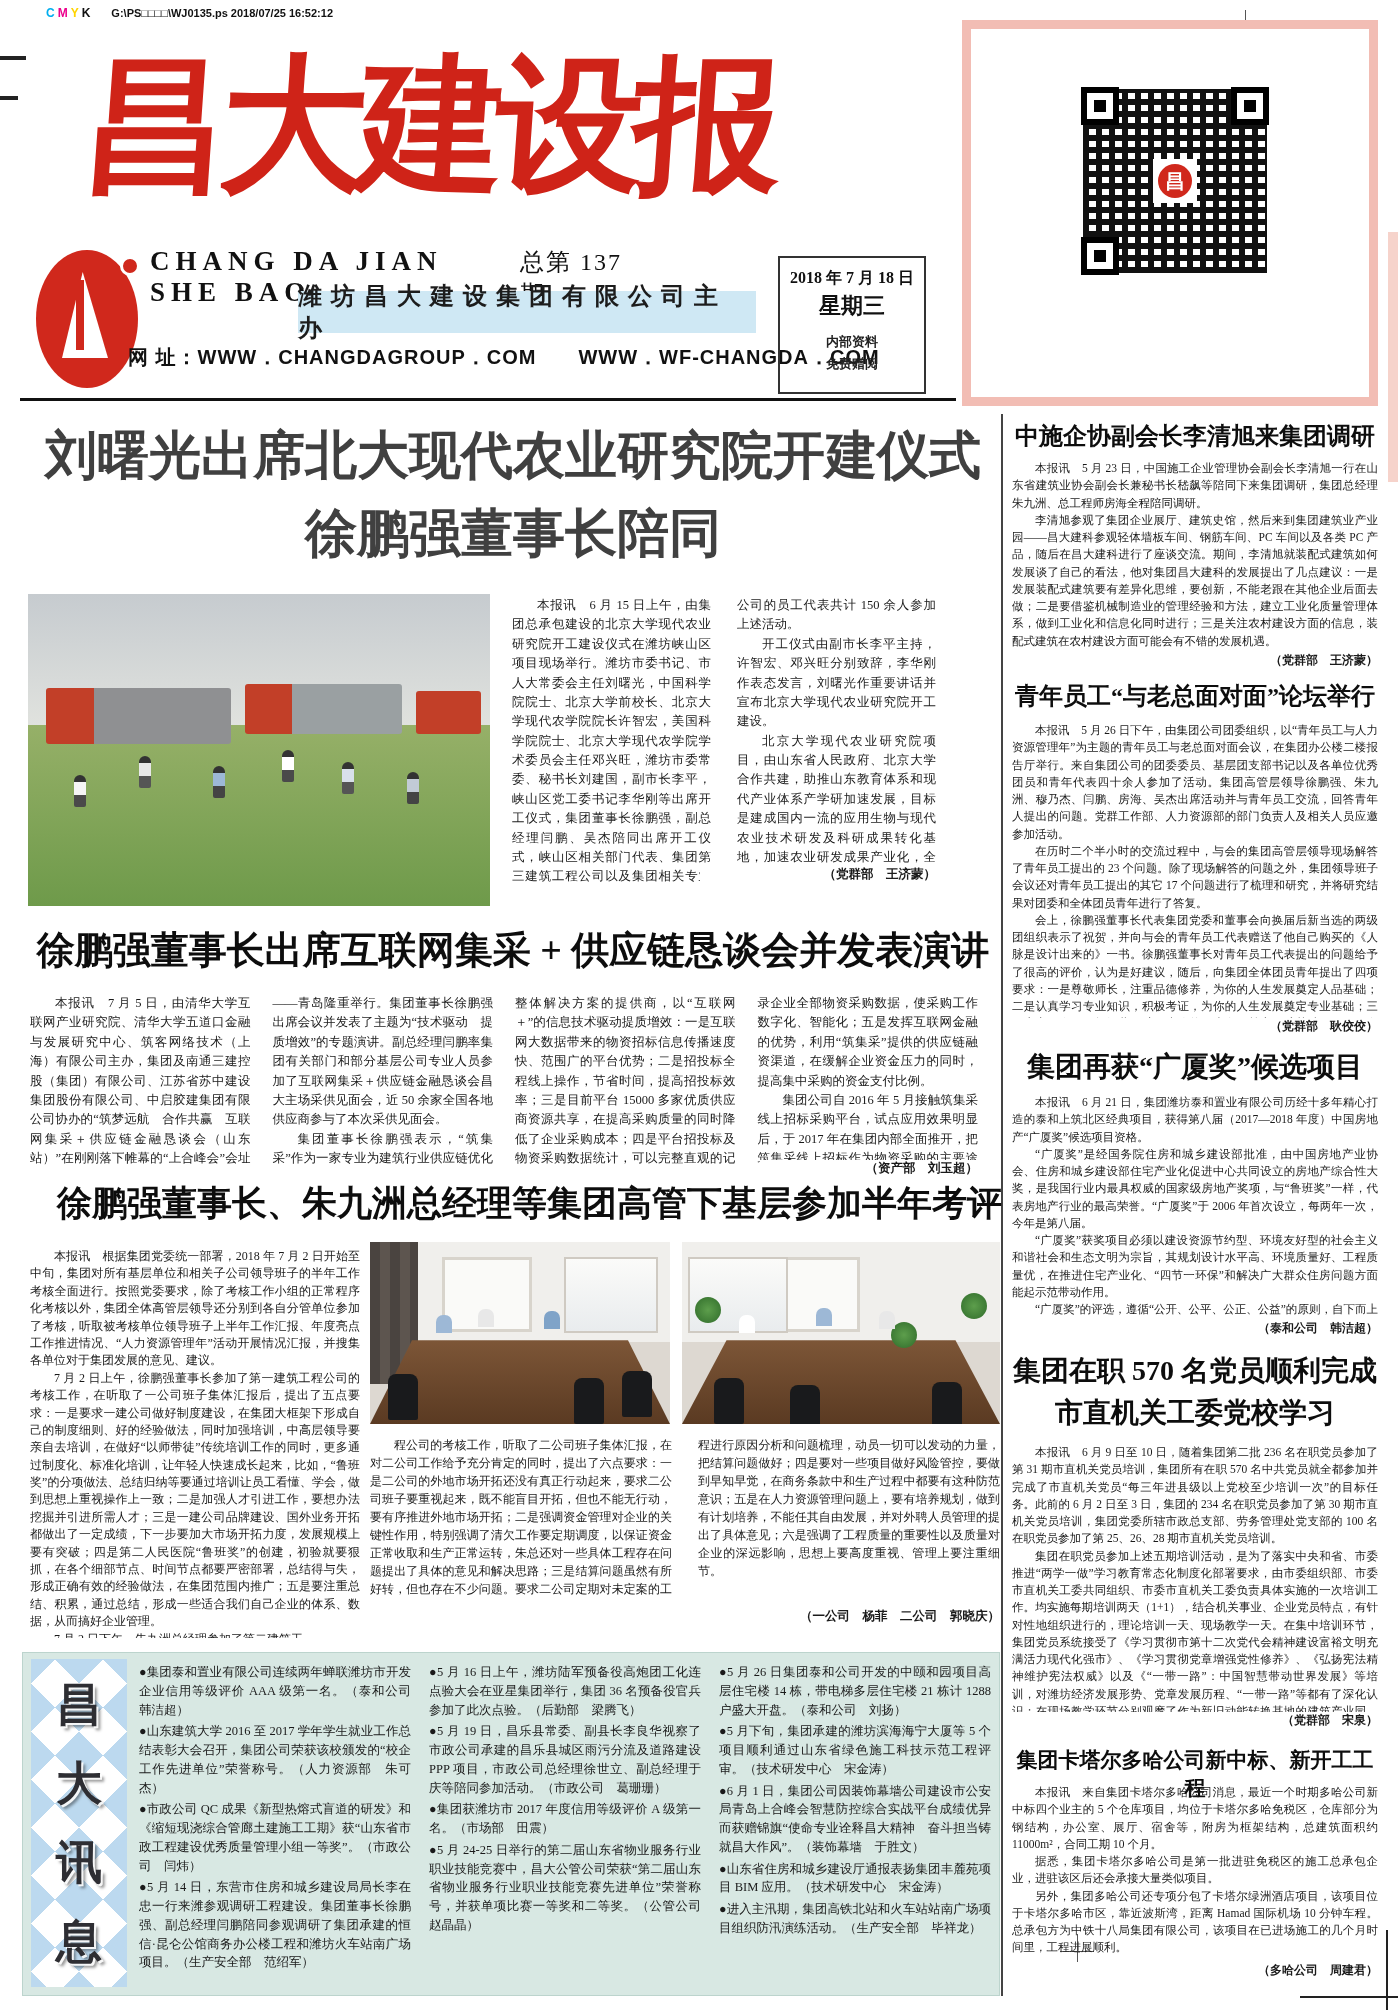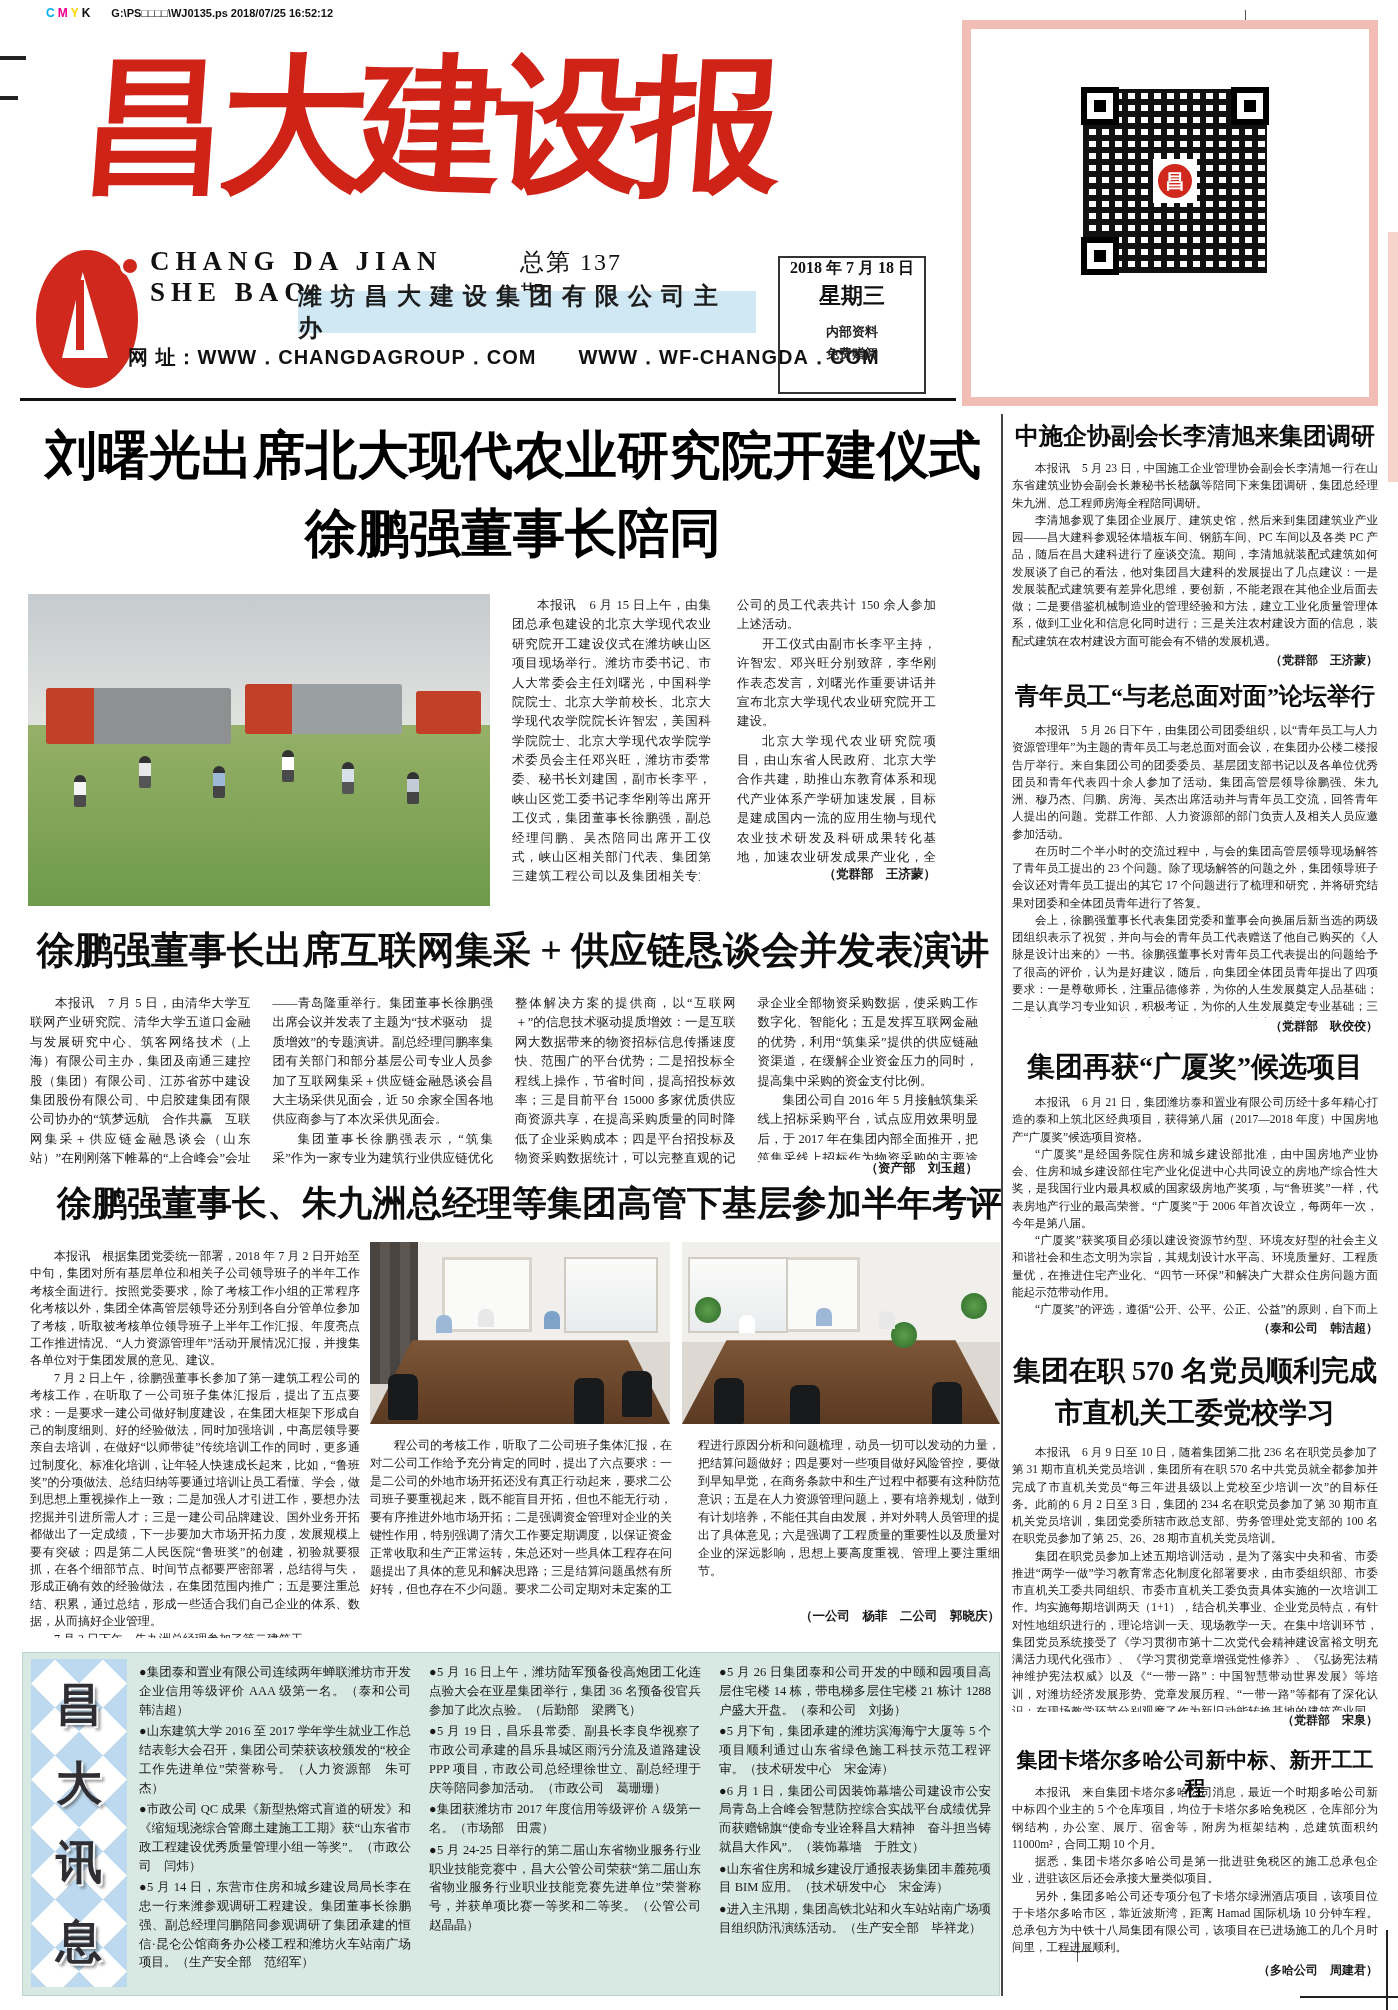--- a/index.html
+++ b/index.html
@@ -28,39 +28,39 @@
       clip-path:polygon(45% 0,100% 100%,0 100%);}
   .mast-logo .sail2{position:absolute;left:40px;top:30px;width:8px;height:70px;background:#d0281c;}
   .mast-logo .dot{position:absolute;right:-2px;top:6px;width:14px;height:14px;border-radius:50%;background:#d0281c;border:3px solid #fff;}
   .pinrow{left:150px;top:246px;width:478px;display:flex;justify-content:space-between;align-items:baseline;}
   .pinyin{font-size:27px;font-weight:bold;letter-spacing:6px;color:#111;}
   .issue{font-size:24px;color:#111;letter-spacing:2px;}
   .bluebar{left:298px;top:291px;width:458px;height:42px;background:#cfe8f4;display:flex;align-items:center;justify-content:center;
       font-size:24px;letter-spacing:9px;color:#1c1c1c;font-weight:bold;}
   .website{left:128px;top:344px;width:640px;font-family:"Liberation Sans",sans-serif;font-size:20px;font-weight:bold;color:#111;letter-spacing:1px;white-space:nowrap;}
   .datebox{left:778px;top:256px;width:148px;height:138px;border:2px solid #333;box-sizing:border-box;
-      display:flex;flex-direction:column;align-items:center;}
+      display:flex;flex-direction:column;align-items:center;padding-top:10px;}
   .datebox .d1{font-size:16px;font-weight:bold;color:#111;}
   .datebox .d2{font-size:22px;font-weight:bold;margin-top:2px;color:#111;}
   .datebox .d3{font-size:13px;font-weight:bold;margin-top:12px;color:#222;}
   .datebox .d4{font-size:13px;font-weight:bold;margin-top:4px;color:#222;text-align:center;}
   .qrpanel{left:962px;top:20px;width:416px;height:386px;border:9px solid #f2bdb4;box-sizing:border-box;background:#fff;}
   .qr{position:absolute;left:112px;top:60px;width:184px;height:184px;background:
       repeating-linear-gradient(0deg,#111 0 6px,transparent 6px 12px),
       repeating-linear-gradient(90deg,#111 0 6px,#fff 6px 13px);}
   .finder{position:absolute;width:38px;height:38px;background:#fff;border:6px solid #000;box-sizing:border-box;}
   .finder:after{content:"";position:absolute;left:7px;top:7px;width:12px;height:12px;background:#000;}
   .f1{left:-2px;top:-2px}.f2{right:-2px;top:-2px}.f3{left:-2px;bottom:-2px}
   .qrlogo{position:absolute;left:70px;top:70px;width:44px;height:44px;background:#fff;display:flex;align-items:center;justify-content:center;}
   .qrlogo span{width:34px;height:34px;background:#d0281c;border-radius:50%;color:#fff;font-size:20px;font-weight:900;display:flex;align-items:center;justify-content:center;}
   .mastrule{left:20px;top:398px;width:936px;height:3px;background:#111;}
   .sep-v{left:1001px;top:414px;width:2px;height:1582px;background:#444;}
 
   
-  .hl-red{color:#000000;font-family:"Liberation Sans",sans-serif;font-weight:900;text-align:center;}
+  .hl-red{color:#404040;font-family:"Liberation Sans",sans-serif;font-weight:900;text-align:center;}
   .hl-black{color:#0d0d0d;font-weight:900;text-align:center;font-family:"Liberation Serif",serif;}
   .bodytxt{font-size:12.5px;line-height:1.55;text-align:justify;overflow:hidden;column-fill:auto;}
   .bodytxt p{margin:0;text-indent:2em;}
   .cols2{column-count:2;column-gap:26px;}
   .cols4{column-count:4;column-gap:22px;}
   .byline{font-weight:bold;text-align:right;font-size:12.5px;}
   .s-body{font-size:11.5px;line-height:1.5;text-align:justify;overflow:hidden;}
   .s-body p{margin:0;text-indent:2em;}
   .s-byline{font-weight:bold;text-align:right;font-size:12px;}
 

